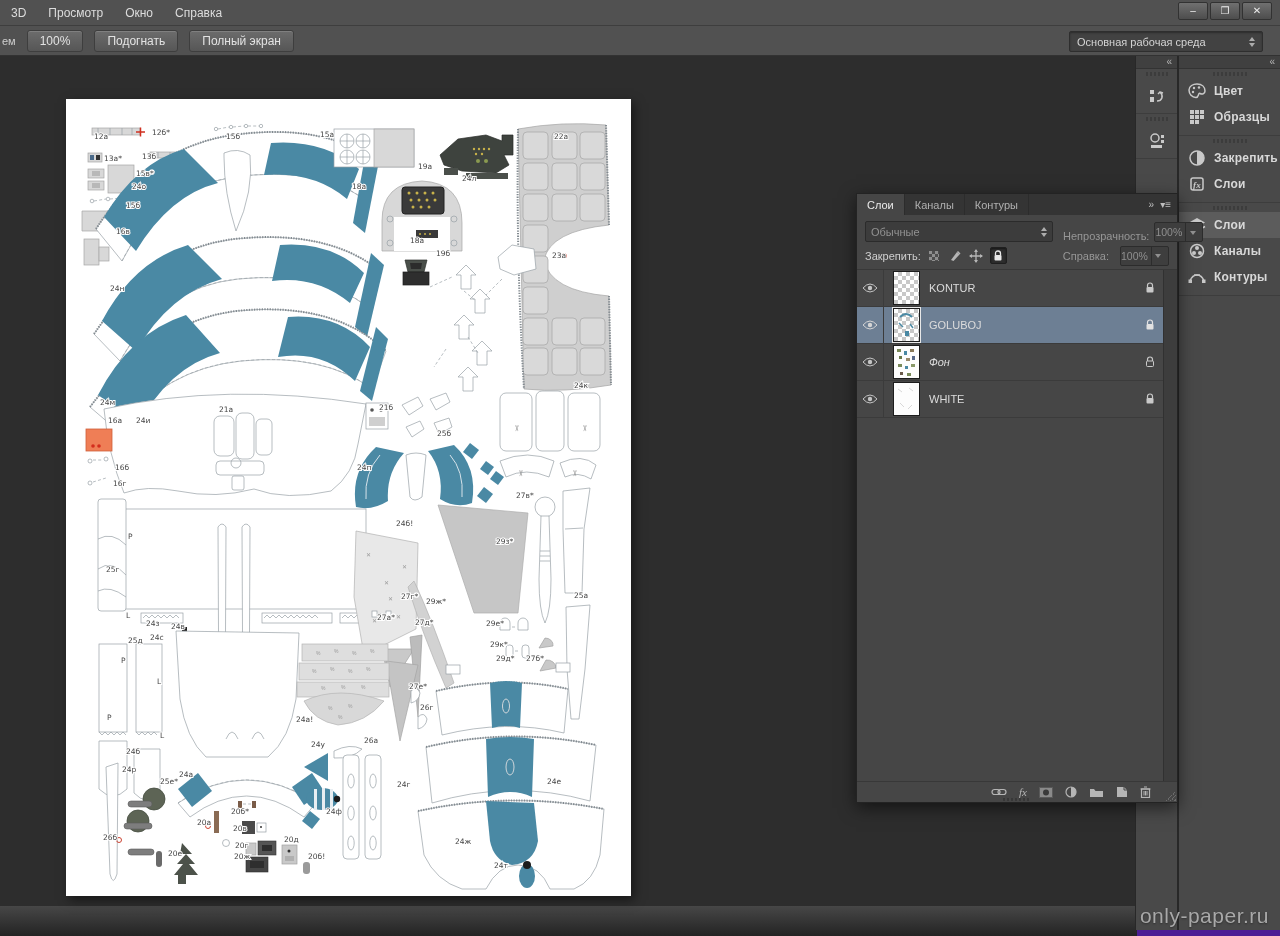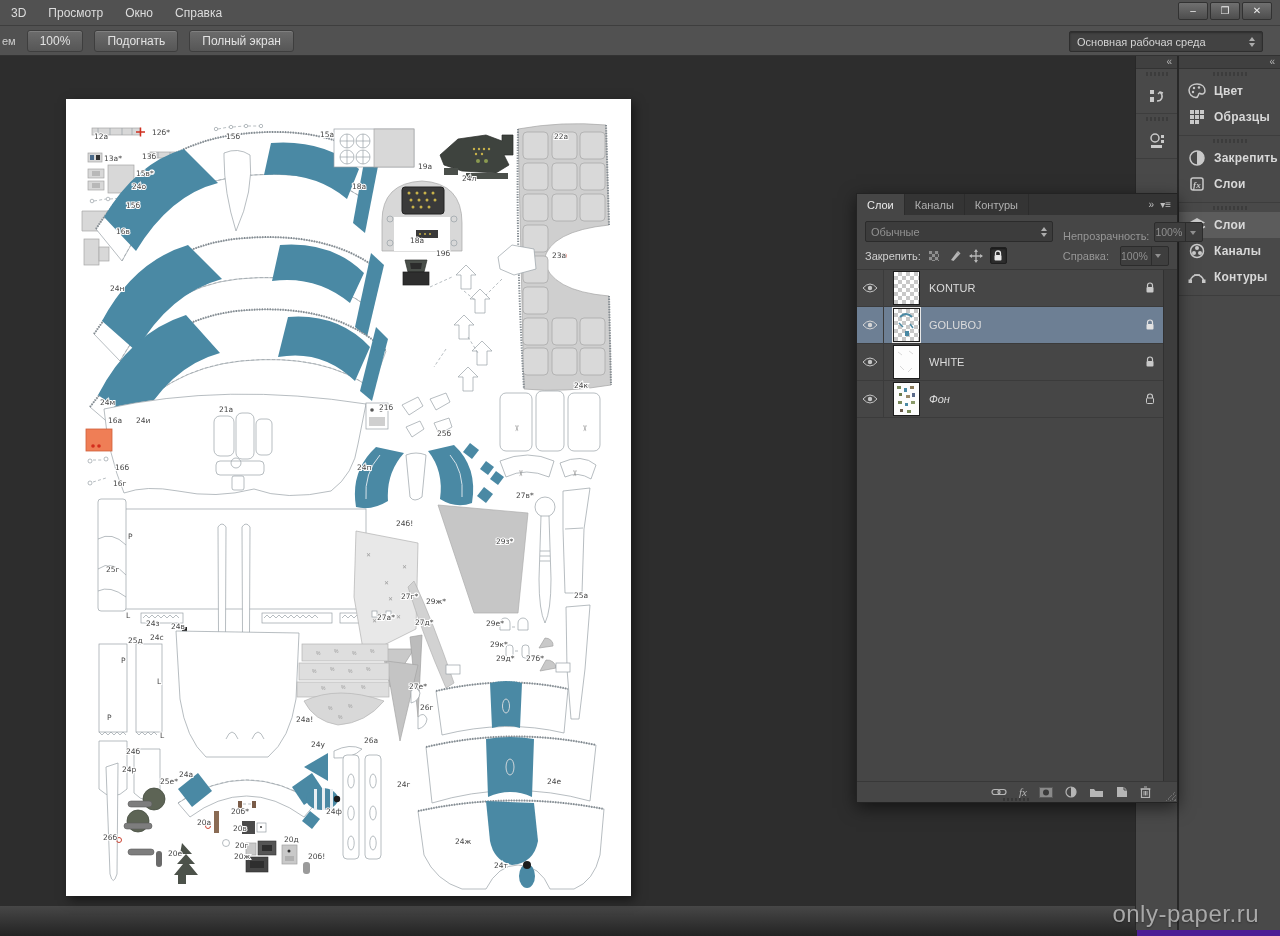--- a/index.html
+++ b/index.html
@@ -85,21 +85,21 @@
   .thumb-white{background:#fdfdfd;background-image:none}
   .layer-name{flex:1;color:#dcdcdc;font-size:11px}
   .layer-name.it{font-style:italic}
   .row-lock{margin-right:9px;flex:none}
   .panel-bottom{height:20px;border-top:1px solid #383838;display:flex;align-items:center;justify-content:flex-end;gap:12px;padding-right:26px;position:relative;flex:none}
   .pb-ic{display:flex;align-items:center;justify-content:center;color:#b5b5b5}
   .fx-t{font-style:italic;font-size:11px;color:#b5b5b5;font-family:"Liberation Serif",serif}
   .pb-grip{position:absolute;left:50%;bottom:1px;transform:translateX(-50%);width:28px;height:3px;background:repeating-linear-gradient(90deg,#383838 0 2px,transparent 2px 4px)}
   .corner-grip{position:absolute;right:1px;bottom:1px;width:10px;height:10px;background:
      linear-gradient(135deg,transparent 50%,#6b6b6b 50%,#6b6b6b 55%,transparent 55%,transparent 70%,#6b6b6b 70%,#6b6b6b 75%,transparent 75%,transparent 90%,#6b6b6b 90%)}
-  .watermark{position:absolute;right:21px;bottom:8px;font-size:24px;color:#a8a8a8;z-index:9;letter-spacing:.5px;text-shadow:0 1px 2px rgba(0,0,0,.35)}
+  .watermark{position:absolute;right:11px;bottom:8px;font-size:21px;color:#a8a8a8;z-index:9;letter-spacing:.5px;text-shadow:0 1px 2px rgba(0,0,0,.35)}
   .ic-stroke{stroke:#c9c9c9;fill:none;stroke-width:1.5}
   .ic-fill{fill:#c9c9c9;stroke:none}
 </style>
 </head>
 <body>
 
 <div class="app">
 
   <div class="menubar">
     <span class="menu-item">3D</span>
@@ -758,38 +758,20 @@
       </div>
       <div class="layer-row">
         <div class="eye-cell">
           <svg width="16" height="10" viewBox="0 0 16 10">
               <path d="M1,5 Q8,-3 15,5 Q8,13 1,5 Z" fill="none" stroke="#c5c5c5" stroke-width="1"></path>
               <circle cx="8" cy="5" r="2.2" fill="#c5c5c5"></circle>
             </svg>
         </div>
         <div class="thumb thumb-white">
           <svg width="25" height="32" viewBox="0 0 25 32" style="position:absolute;left:0;top:0">
-              <path d="M4,6 L8,9 M15,5 L19,8 M6,20 L10,24 M14,26 L18,22" stroke="#d8d8d8" stroke-width="1"></path>
-            </svg>
-        </div>
-        <div class="layer-name">WHITE</div>
-        <svg class="row-lock" width="10" height="12" viewBox="0 0 10 12">
-            <path d="M2.5,5 V3.5 Q2.5,1 5,1 Q7.5,1 7.5,3.5 V5" fill="none" stroke="#c9c9c9" stroke-width="1.2"></path>
-            <rect x="1.5" y="5" width="7" height="5.5" rx="1" fill="#c9c9c9"></rect>
-          </svg>
-      </div>
-      <div class="layer-row">
-        <div class="eye-cell">
-          <svg width="16" height="10" viewBox="0 0 16 10">
-              <path d="M1,5 Q8,-3 15,5 Q8,13 1,5 Z" fill="none" stroke="#c5c5c5" stroke-width="1"></path>
-              <circle cx="8" cy="5" r="2.2" fill="#c5c5c5"></circle>
-            </svg>
-        </div>
-        <div class="thumb thumb-white">
-          <svg width="25" height="32" viewBox="0 0 25 32" style="position:absolute;left:0;top:0">
               <g>
                 <rect x="3" y="3" width="4" height="3" fill="#7a8a5a"></rect>
                 <rect x="10" y="5" width="3" height="4" fill="#4a89a4"></rect>
                 <rect x="16" y="3" width="4" height="3" fill="#8a7a5a"></rect>
                 <rect x="5" y="10" width="3" height="3" fill="#6a7a4a"></rect>
                 <rect x="12" y="12" width="4" height="3" fill="#9a8a6a"></rect>
                 <rect x="18" y="10" width="3" height="4" fill="#5a6a8a"></rect>
                 <rect x="4" y="18" width="4" height="3" fill="#7a8a5a"></rect>
                 <rect x="11" y="20" width="3" height="3" fill="#4a89a4"></rect>
                 <rect x="17" y="18" width="4" height="3" fill="#8a9a6a"></rect>
@@ -797,20 +779,38 @@
                 <rect x="13" y="27" width="4" height="3" fill="#7a8a5a"></rect>
               </g>
             </svg>
         </div>
         <div class="layer-name it">Фон</div>
         <svg class="row-lock" width="10" height="12" viewBox="0 0 10 12">
             <path d="M2.5,5 V3.5 Q2.5,1 5,1 Q7.5,1 7.5,3.5 V5" fill="none" stroke="#c9c9c9" stroke-width="1.2"></path>
             <rect x="1.5" y="5" width="7" height="5.5" rx="1" fill="none" stroke="#c9c9c9"></rect>
           </svg>
       </div>
+      <div class="layer-row">
+        <div class="eye-cell">
+          <svg width="16" height="10" viewBox="0 0 16 10">
+              <path d="M1,5 Q8,-3 15,5 Q8,13 1,5 Z" fill="none" stroke="#c5c5c5" stroke-width="1"></path>
+              <circle cx="8" cy="5" r="2.2" fill="#c5c5c5"></circle>
+            </svg>
+        </div>
+        <div class="thumb thumb-white">
+          <svg width="25" height="32" viewBox="0 0 25 32" style="position:absolute;left:0;top:0">
+              <path d="M4,6 L8,9 M15,5 L19,8 M6,20 L10,24 M14,26 L18,22" stroke="#d8d8d8" stroke-width="1"></path>
+            </svg>
+        </div>
+        <div class="layer-name">WHITE</div>
+        <svg class="row-lock" width="10" height="12" viewBox="0 0 10 12">
+            <path d="M2.5,5 V3.5 Q2.5,1 5,1 Q7.5,1 7.5,3.5 V5" fill="none" stroke="#c9c9c9" stroke-width="1.2"></path>
+            <rect x="1.5" y="5" width="7" height="5.5" rx="1" fill="#c9c9c9"></rect>
+          </svg>
+      </div>
       <div class="scroll-track"></div>
     </div>
 
     <div class="panel-bottom">
       <span class="pb-ic">
         <svg width="16" height="10" viewBox="0 0 16 10">
             <rect x="1" y="2.5" width="8" height="5" rx="2.5" fill="none" stroke="#b5b5b5" stroke-width="1.2"></rect>
             <rect x="7" y="2.5" width="8" height="5" rx="2.5" fill="none" stroke="#b5b5b5" stroke-width="1.2"></rect>
           </svg>
       </span>

